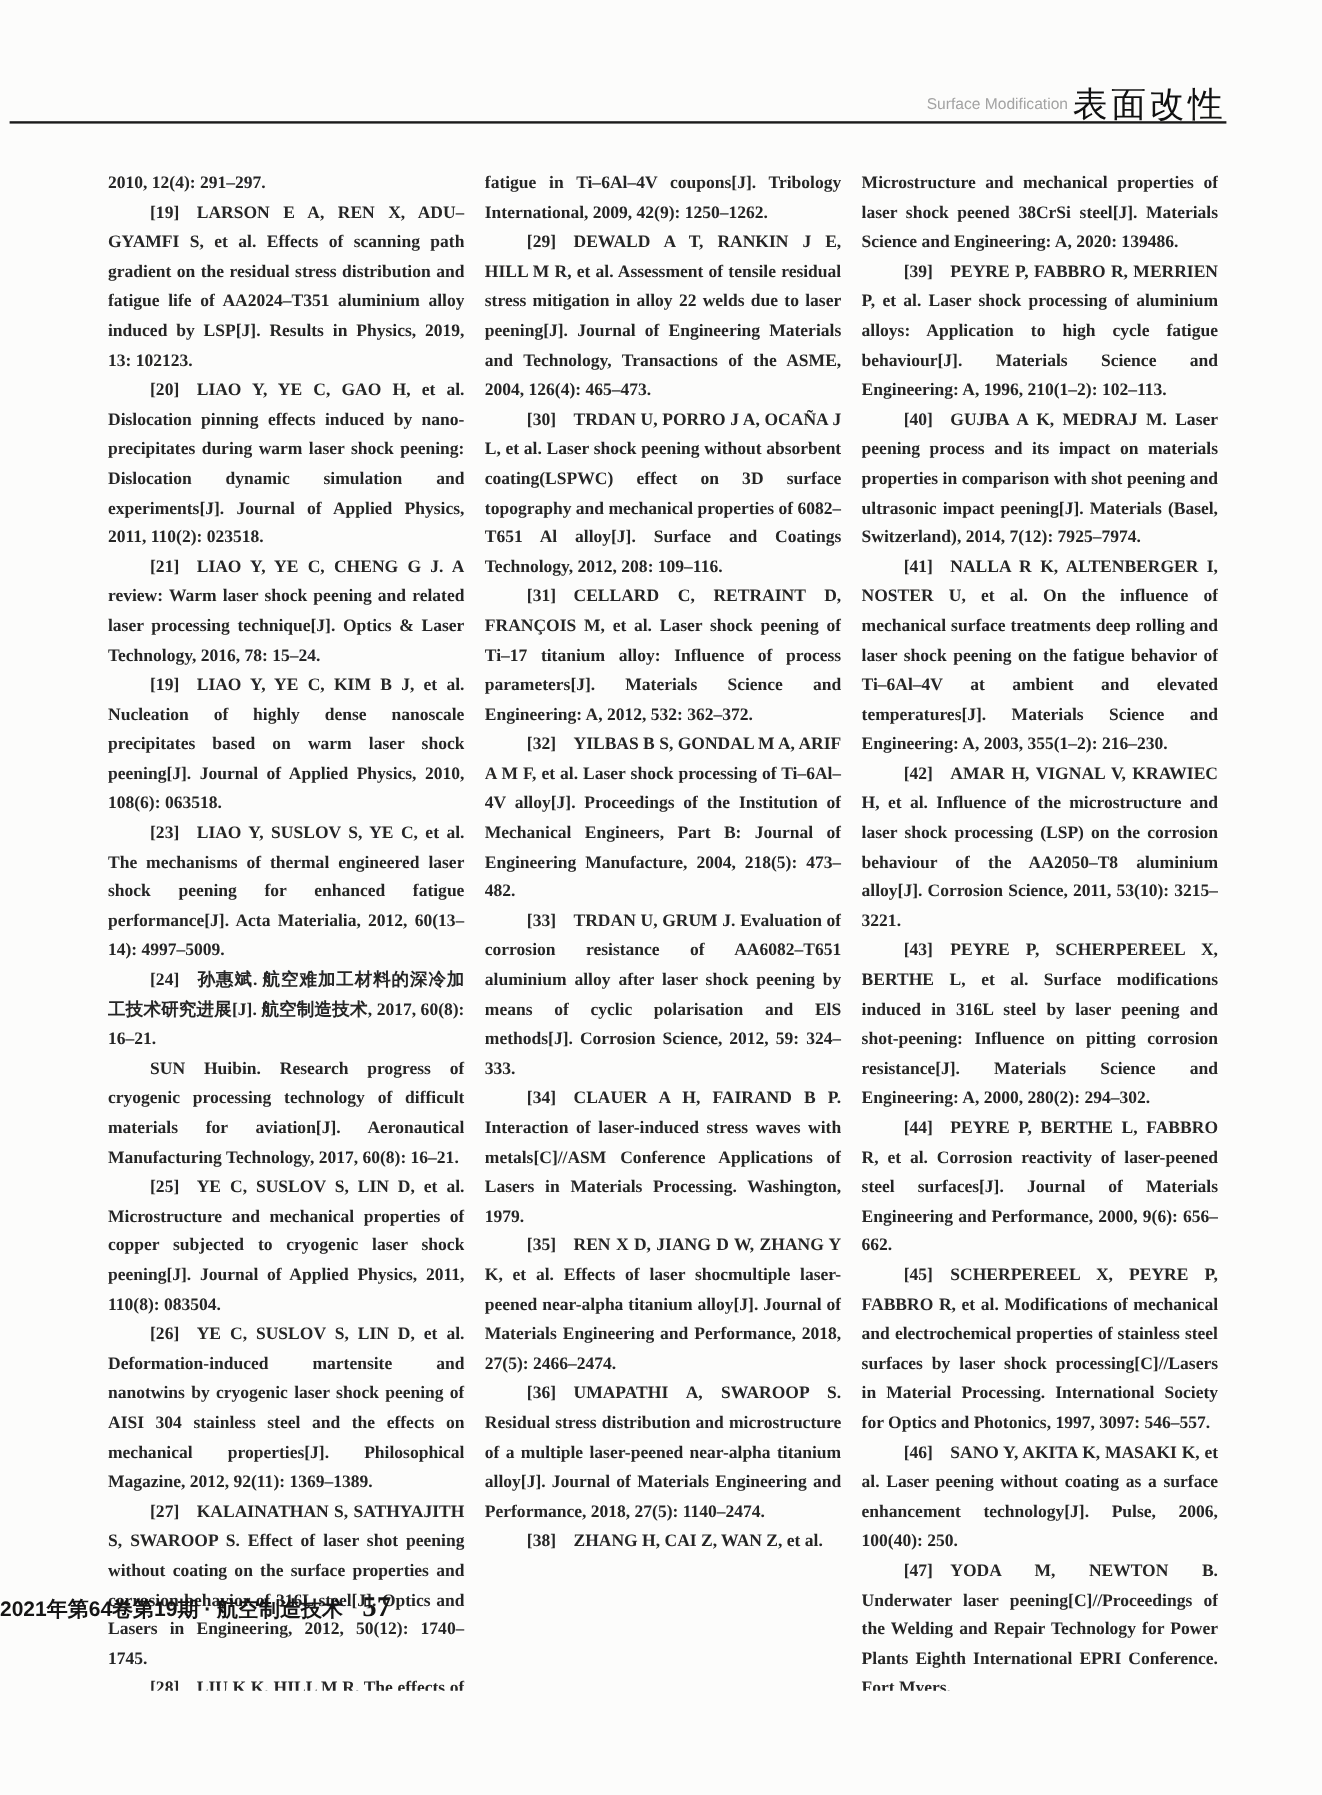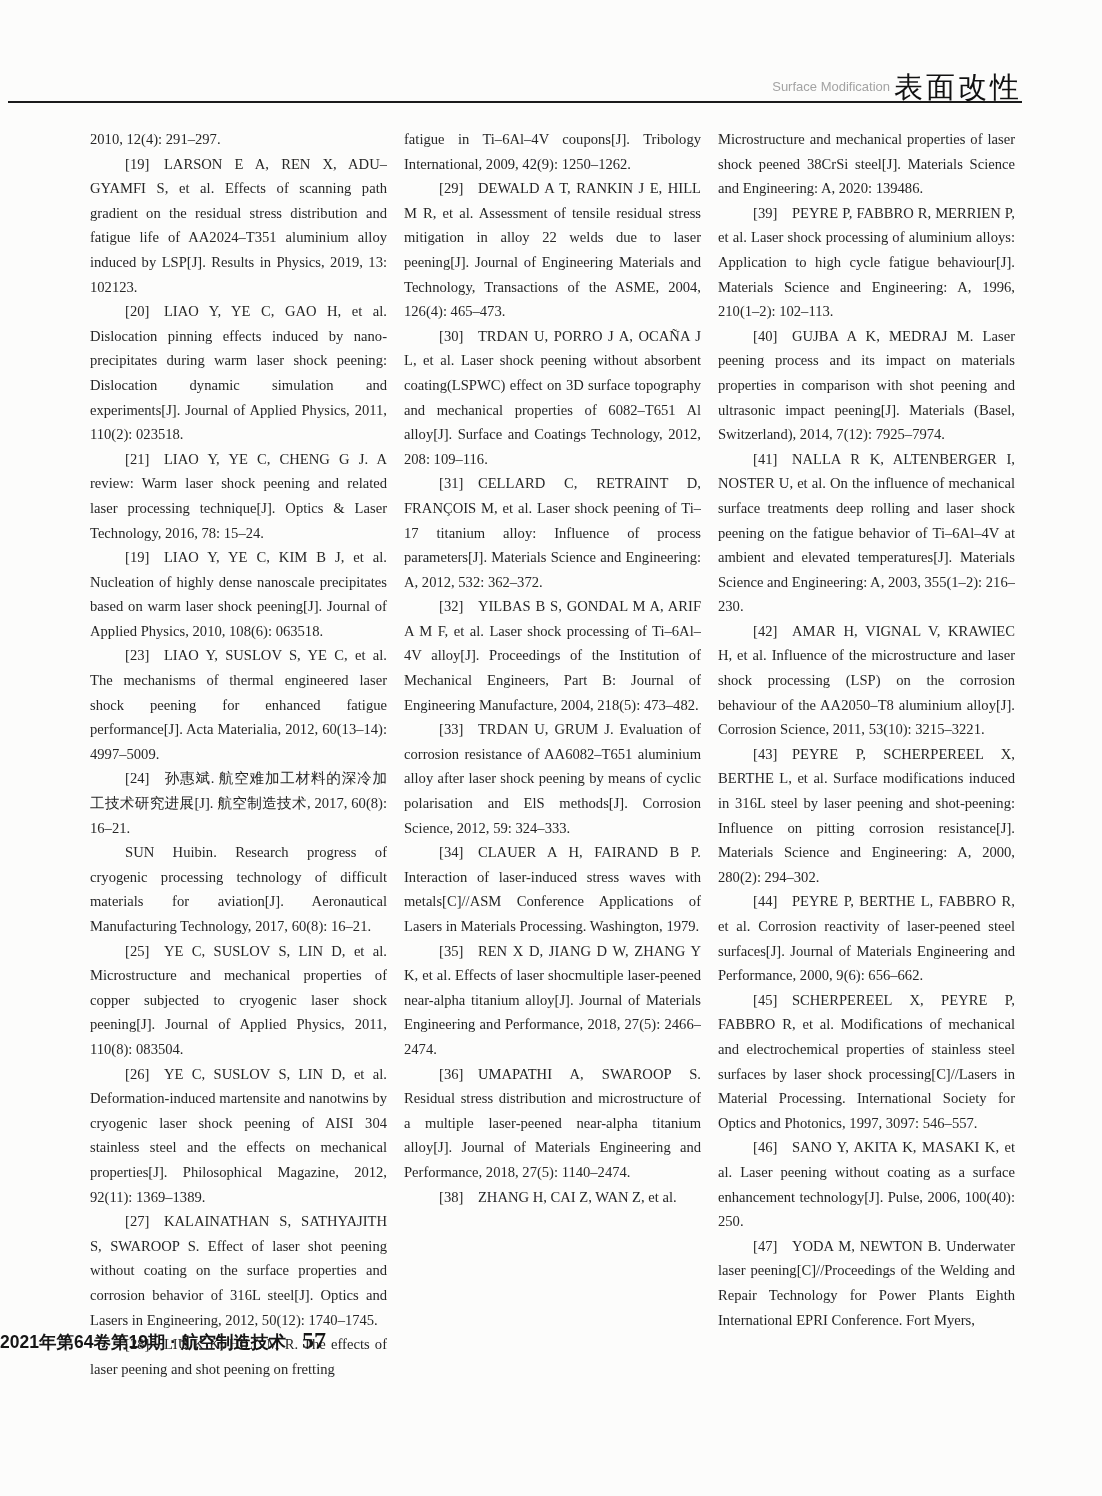--- a/index.html
+++ b/index.html
@@ -40,25 +40,26 @@
   .header-rule {
     position: absolute;
     top: 101px;
     left: 8px;
     width: 1014px;
     height: 2px;
     background: #1b1b1b;
   }
   .content {
     position: absolute;
-    top: 127px;
+    top: 141px;
     left: 90px;
     width: 925px;
     display: flex;
     align-items: center;
+    font-weight: bold;
   }
   .col {
     width: 297px;
     height: 1268px;
     overflow: hidden;
   }
   .col + .col { margin-left: 17px; }
   .col p {
     margin: 0;
     font-size: 14.6px;

